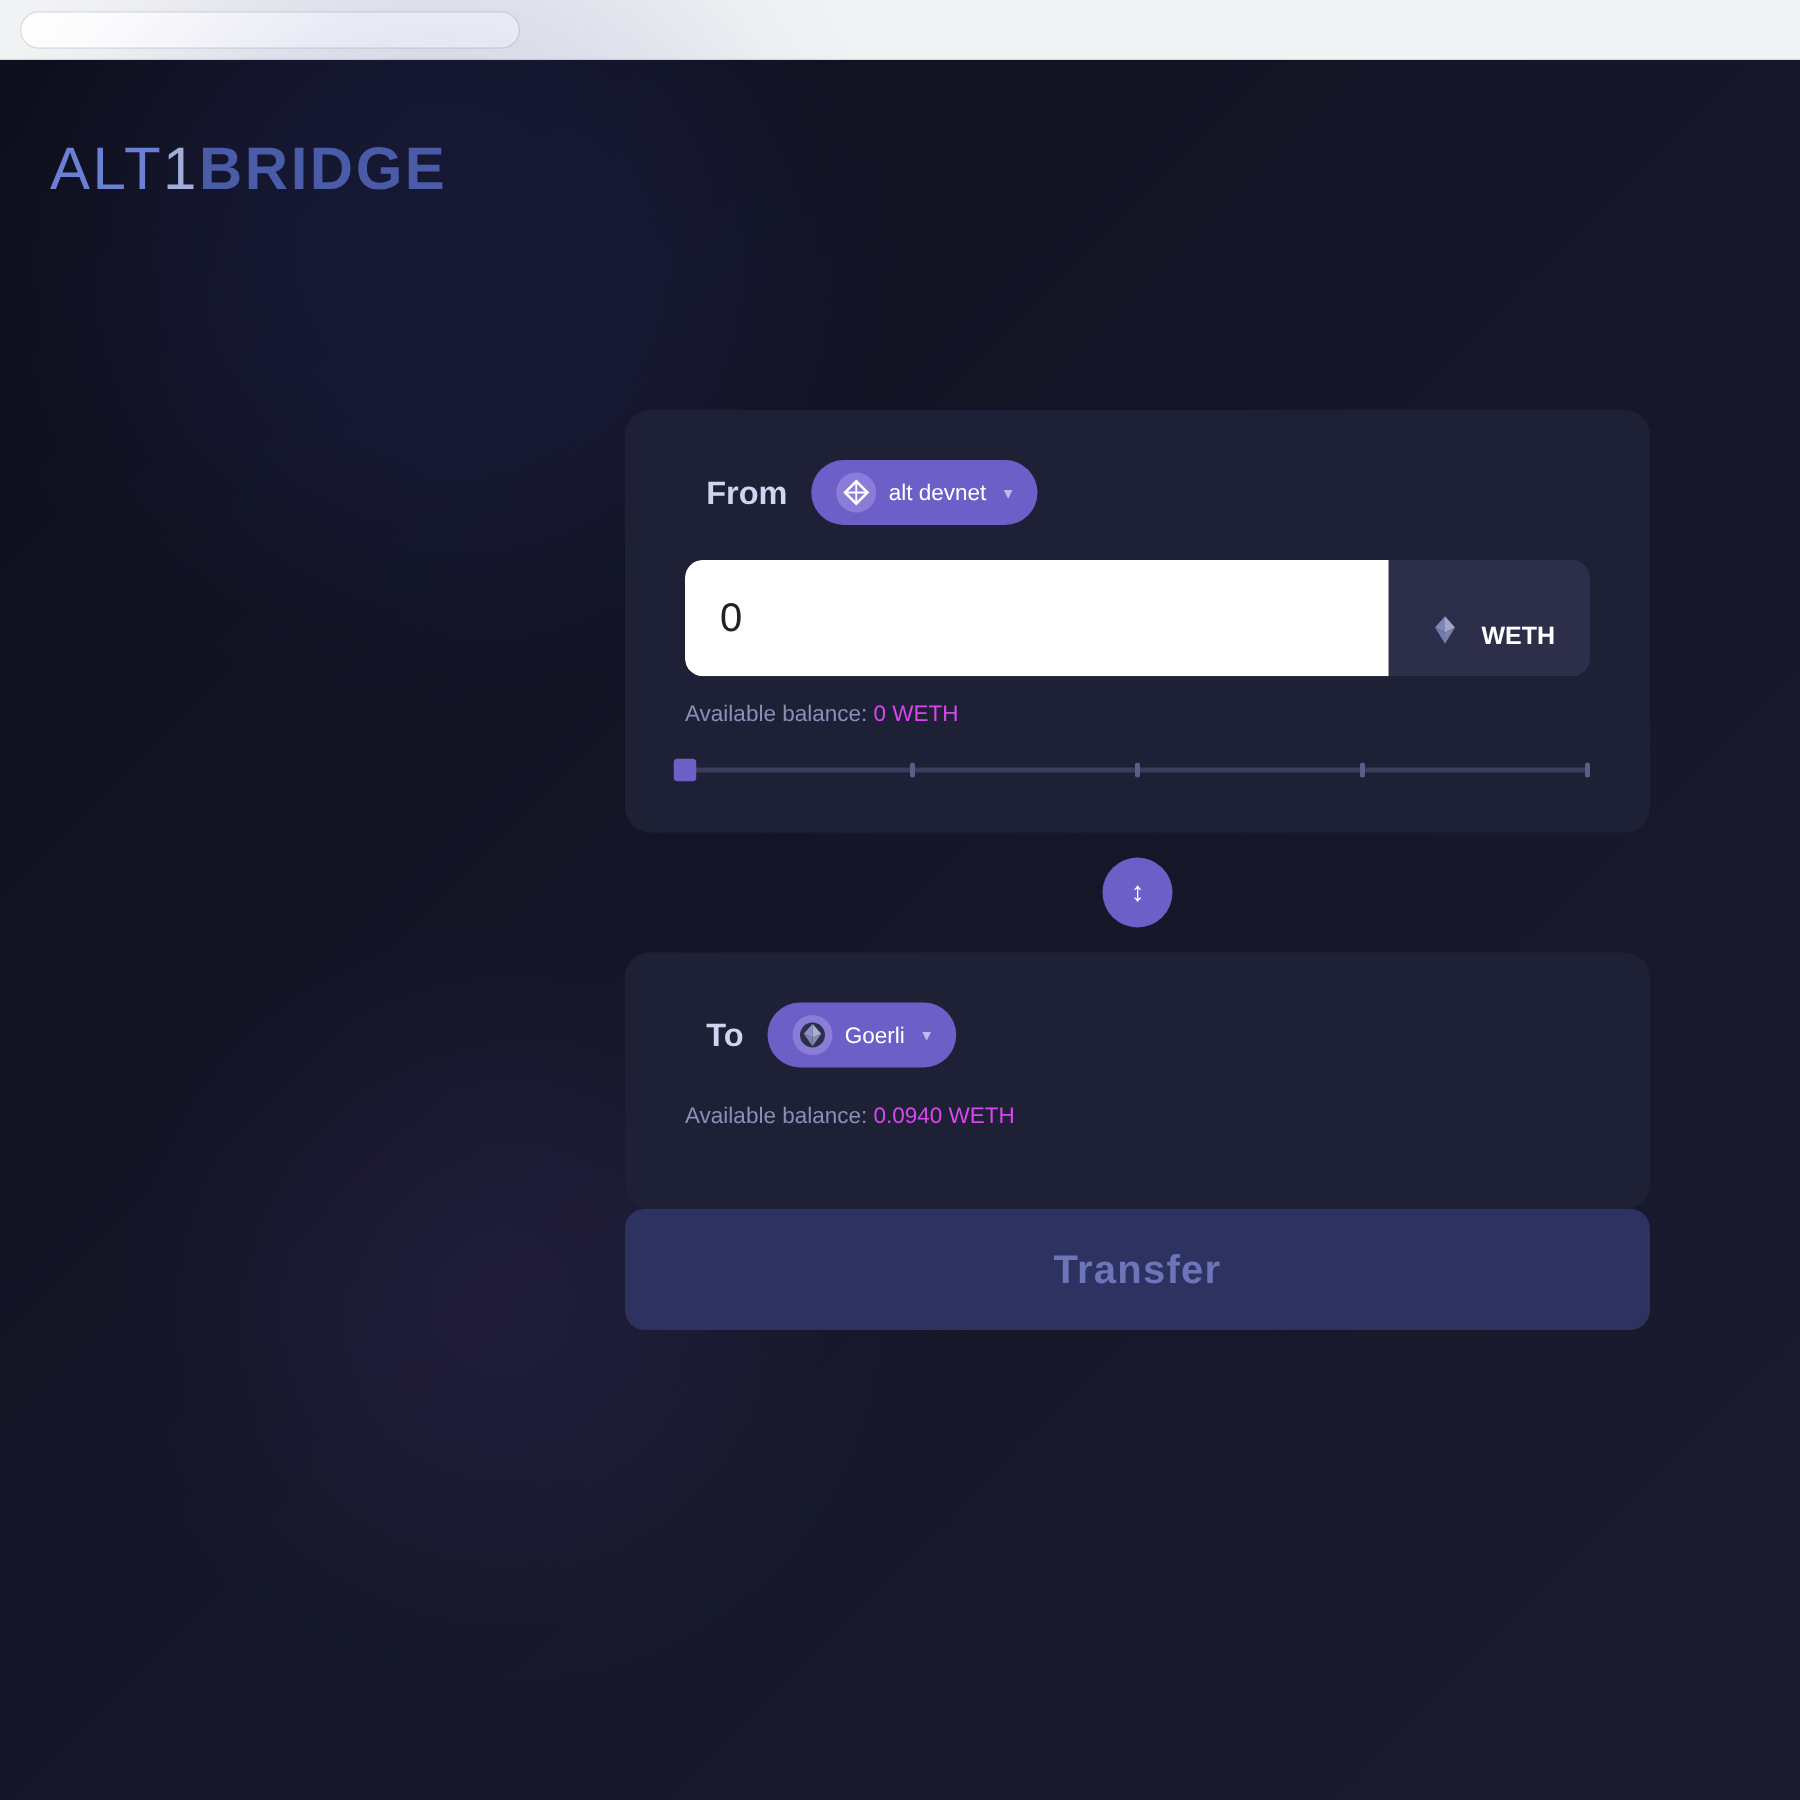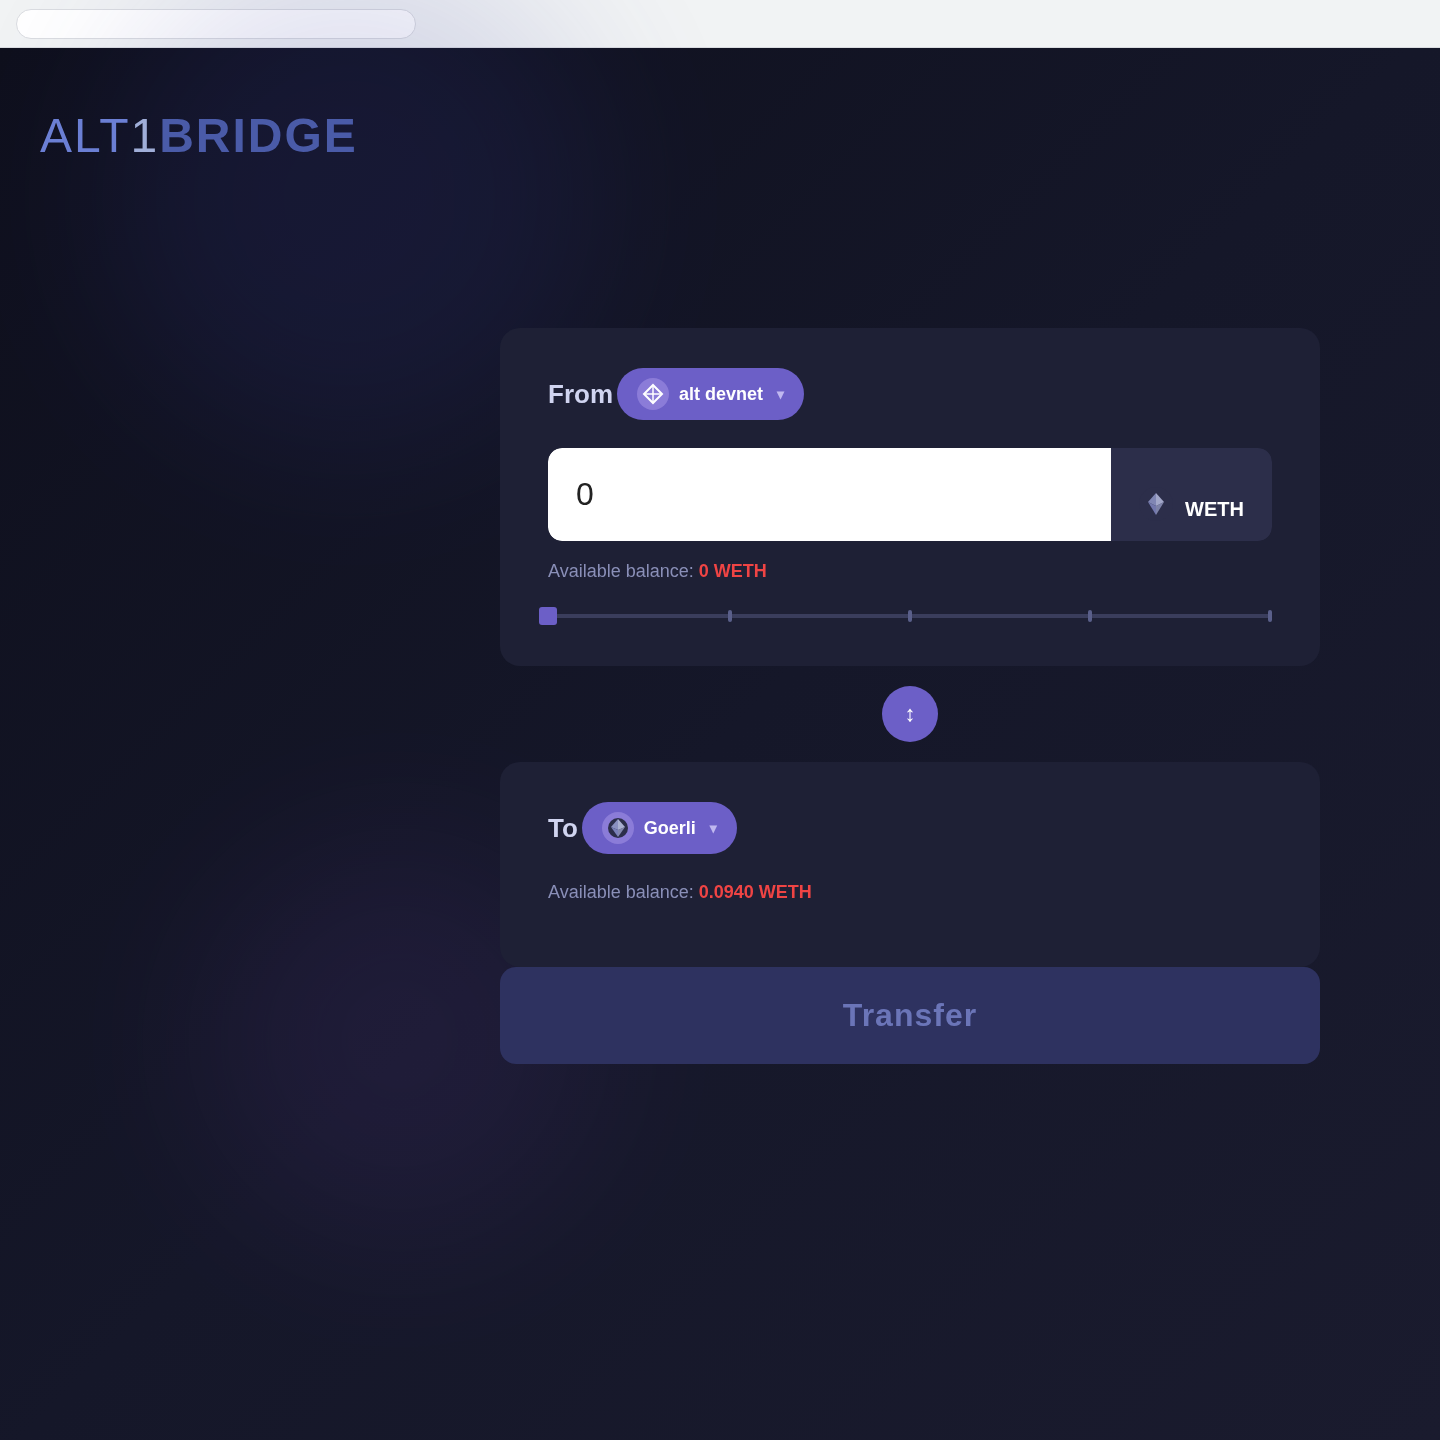--- a/index.html
+++ b/index.html
@@ -74,42 +74,43 @@
     .card {
       background: #1e2035;
       border-radius: 20px;
       padding: 40px 48px;
       width: 100%;
     }
 
     .card-header {
       display: flex;
       align-items: center;
-      gap: 4px;
+      gap: 19px;
       margin-bottom: 28px;
+      margin-left: 17px;
     }
 
     .card-label {
       font-size: 26px;
       font-weight: 600;
       color: #d0d4f0;
     }
 
     .network-btn {
       display: flex;
       align-items: center;
       gap: 10px;
       background: #6c5fc7;
       border: none;
       border-radius: 30px;
       padding: 10px 20px;
       cursor: pointer;
       color: #fff;
       font-size: 18px;
-      font-weight: 700;
+      font-weight: 400;
     }
 
     .network-icon {
       width: 32px;
       height: 32px;
       border-radius: 50%;
       display: flex;
       align-items: center;
       justify-content: center;
       background: #8b7cd8;
@@ -165,22 +166,22 @@
     }
 
     
     .balance-text {
       font-size: 18px;
       color: #8a8fb8;
       margin-bottom: 24px;
     }
 
     .balance-text strong {
-      color: #ef4444;
-      font-weight: 700;
+      color: #d946ef;
+      font-weight: 400;
     }
 
     
     .slider-track {
       position: relative;
       height: 20px;
       display: flex;
       align-items: center;
     }
 

